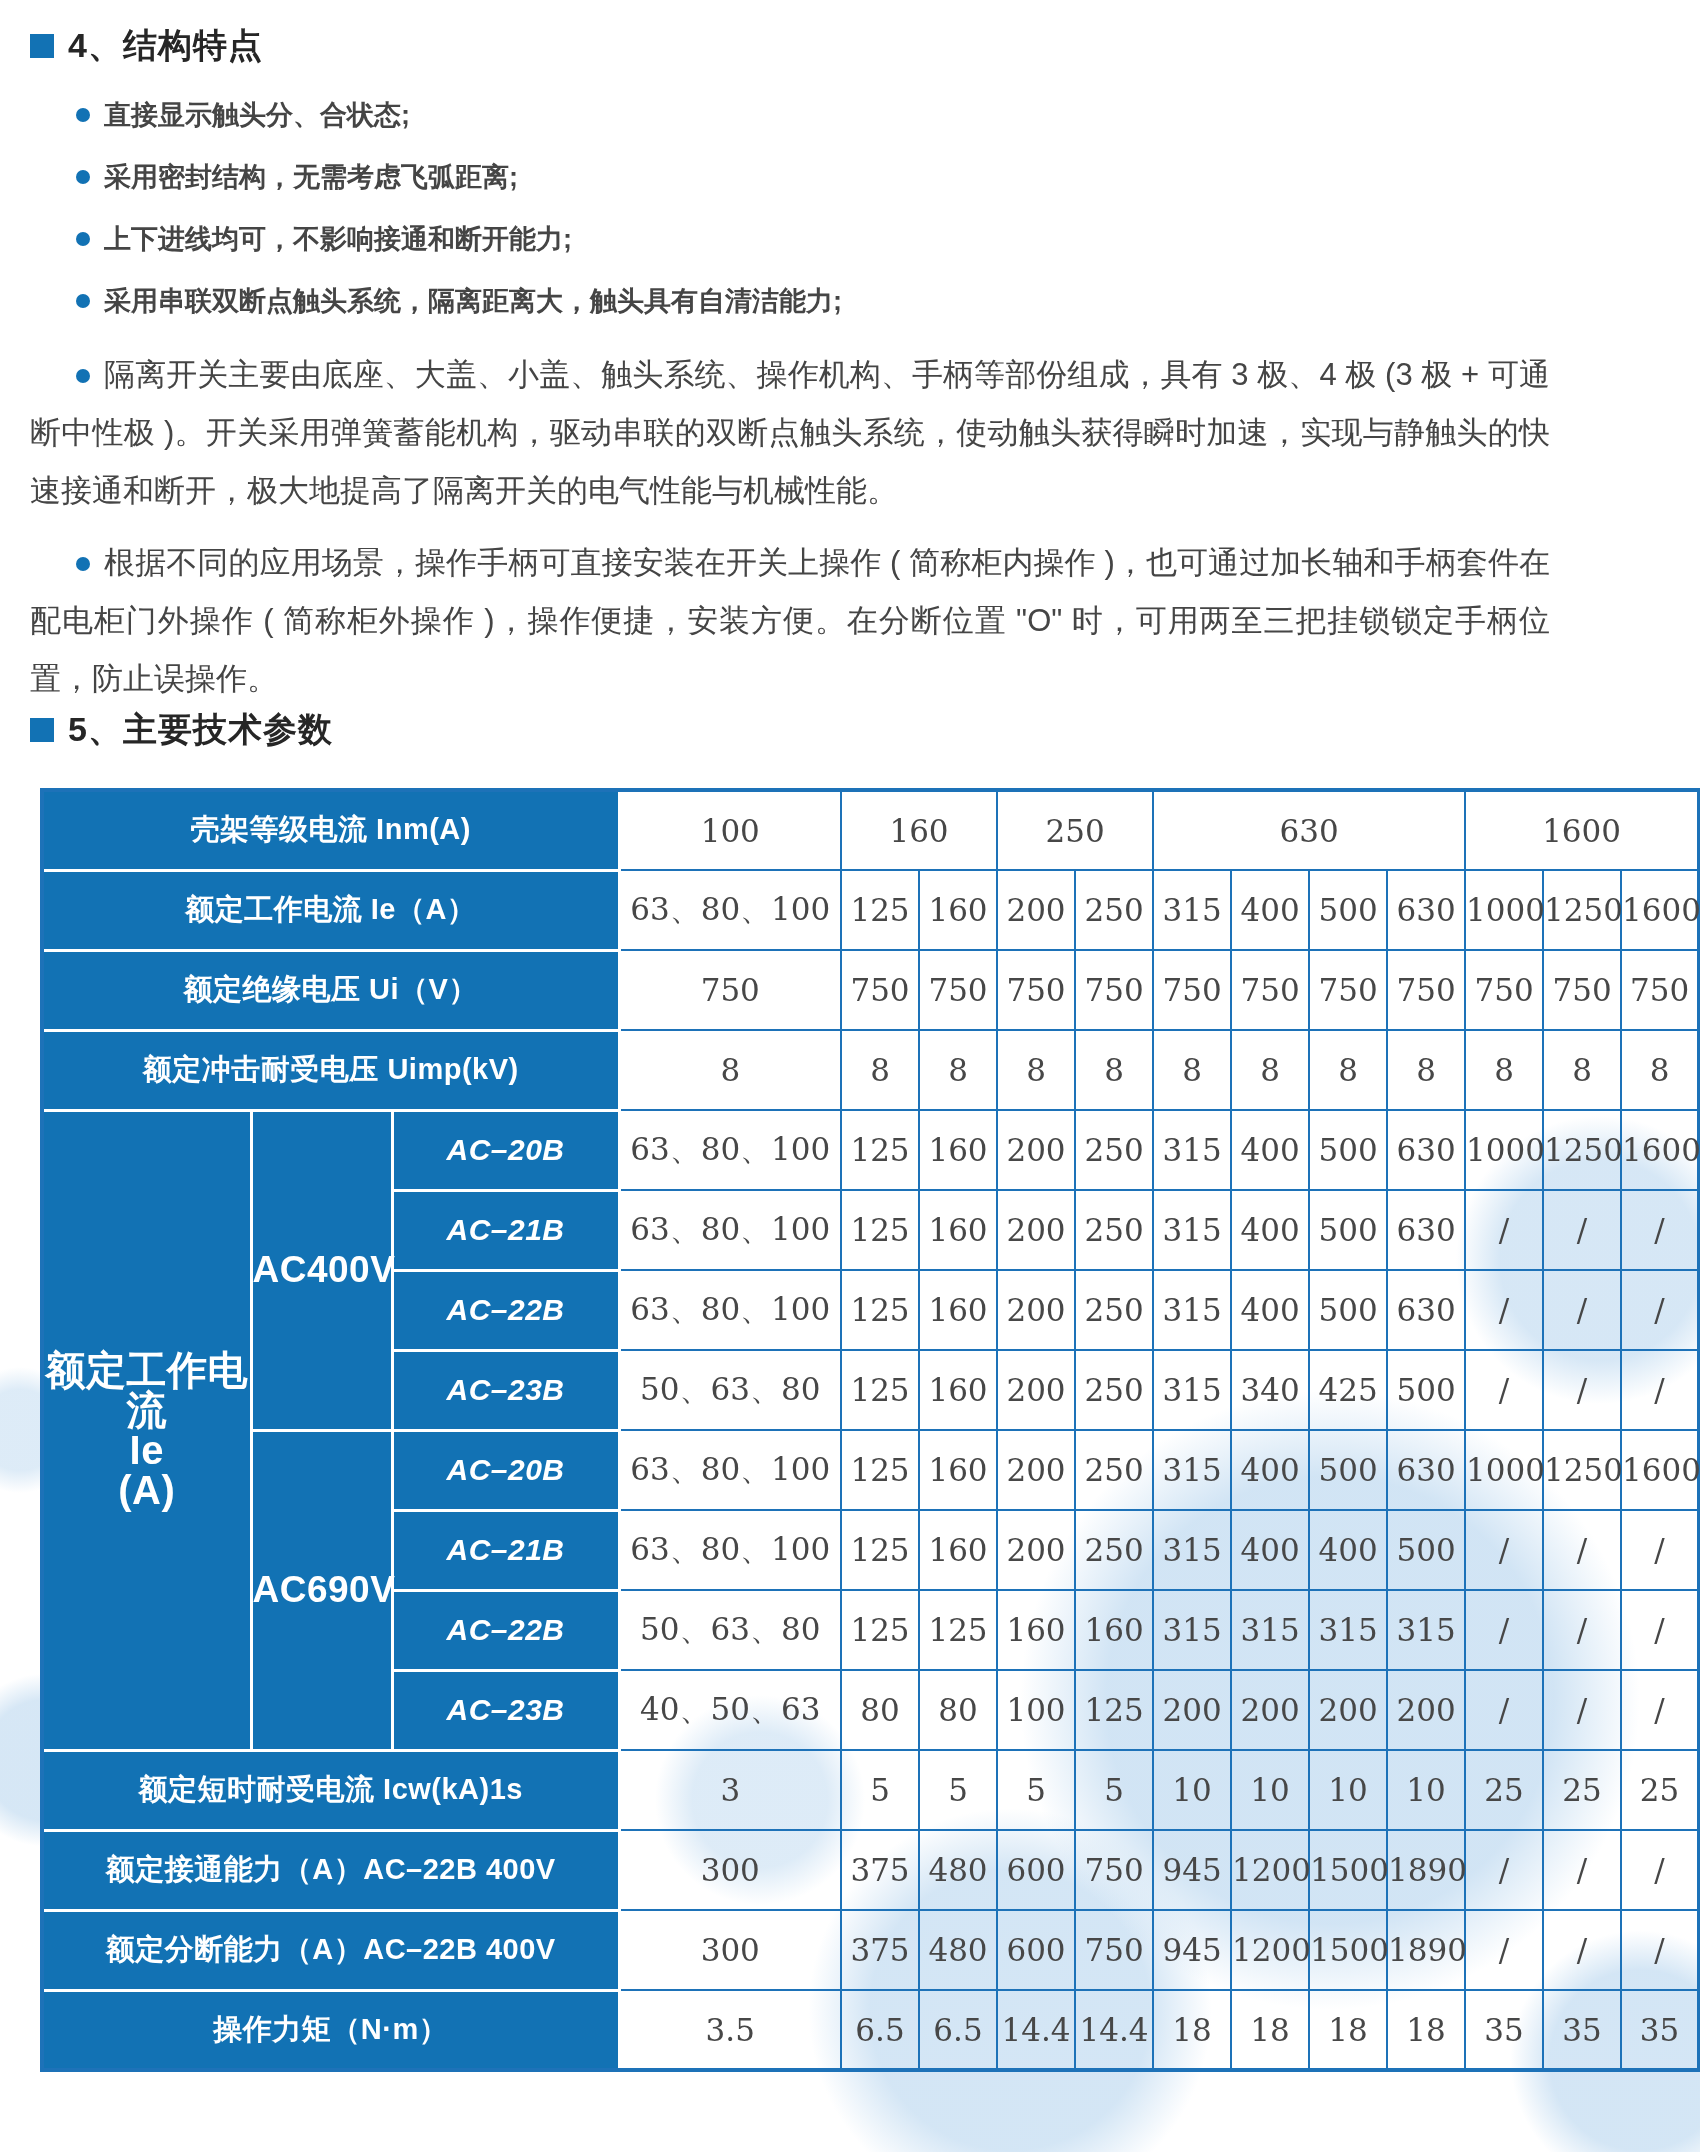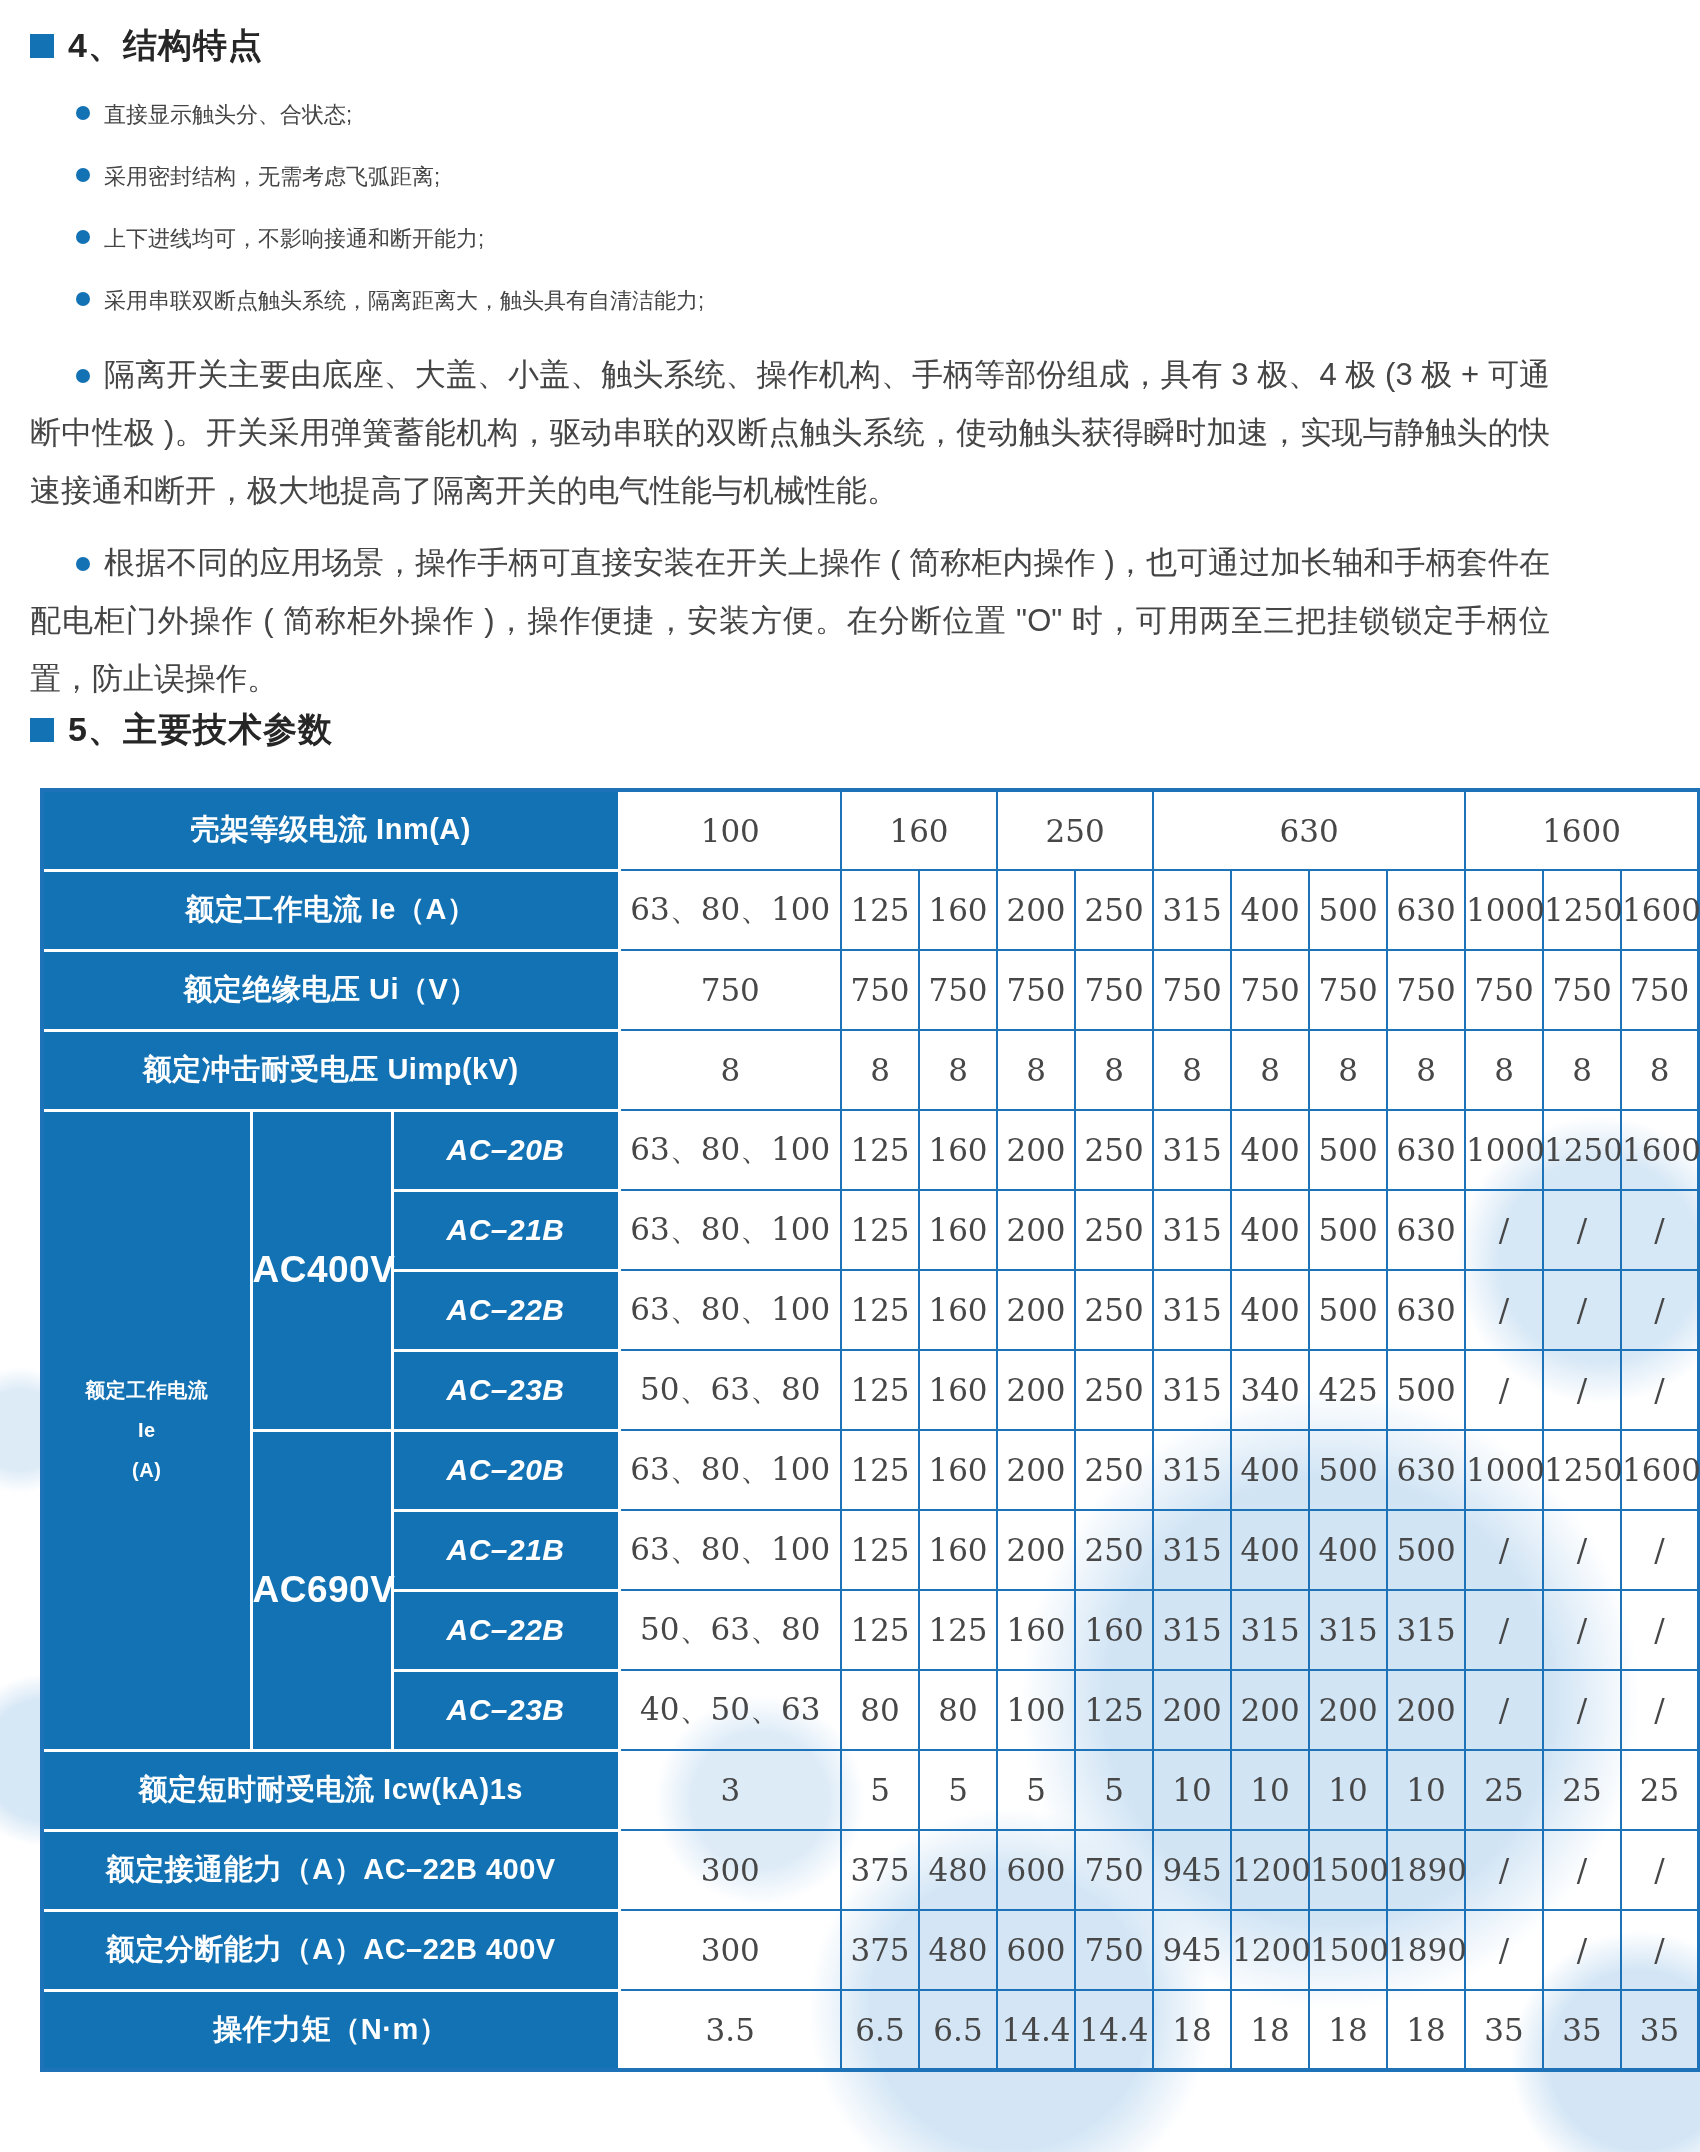--- a/index.html
+++ b/index.html
@@ -16,34 +16,34 @@
       radial-gradient(circle 200px at 1600px 1260px, rgba(207,227,244,.85) 0 50%, rgba(207,227,244,0) 72%),
       radial-gradient(circle 180px at 1640px 2060px, rgba(207,227,244,.9) 0 50%, rgba(207,227,244,0) 72%),
       radial-gradient(circle 150px at 760px 1800px, rgba(207,227,244,.7) 0 45%, rgba(207,227,244,0) 70%),
       radial-gradient(circle 120px at 45px 1760px, rgba(207,227,244,.85) 0 50%, rgba(207,227,244,0) 72%),
       radial-gradient(circle 90px at 20px 1430px, rgba(207,227,244,.7) 0 45%, rgba(207,227,244,0) 70%);}
   .content{position:relative;z-index:1;padding:24px 30px 0 30px;border-radius:26px;}
   .sec-h{display:flex;align-items:center;gap:14px;height:44px;}
   .sq{width:24px;height:24px;background:var(--accent);display:inline-block;flex:0 0 auto;}
   .sec-h .t{font-size:34px;font-weight:bold;color:var(--heading);letter-spacing:1px;}
   .bullets{margin-top:16px;}
-  .bl{line-height:62px;font-size:22px;color:var(--text);padding-left:46px;}
+  .bl{line-height:62px;font-size:27px;color:var(--text);padding-left:46px;font-weight:bold;}
   .dot{display:inline-block;width:14px;height:14px;border-radius:50%;background:var(--accent);
        margin-right:14px;vertical-align:2px;}
   .para{margin-top:14px;font-size:31px;line-height:58px;color:var(--text);
         text-align:justify;text-indent:46px;width:1520px;}
   .sec5{}
   .tblwrap{margin:36px 0 0 10px;}
   table{border-collapse:collapse;table-layout:fixed;width:1657px;border:4px solid var(--cellBorder);}
   tr{height:80px;}
   th{background:var(--accent);color:#ffffff;font-weight:bold;border:3px solid #ffffff;
      font-size:29px;vertical-align:middle;letter-spacing:.5px;}
   th.vol{font-size:37px;}
   th.cat{font-size:30px;font-style:italic;}
-  th.ie{font-size:20px;line-height:40px;}
+  th.ie{font-size:40px;line-height:40px;}
   td{border:2px solid var(--cellBorder);background:transparent;text-align:center;vertical-align:middle;
      font-family:"DejaVu Serif","Liberation Serif",serif;font-size:31px;color:var(--dataText);}
 </style>
 </head>
 <body>
 
 <div class="watermark"></div>
 
 <div class="content">
 

